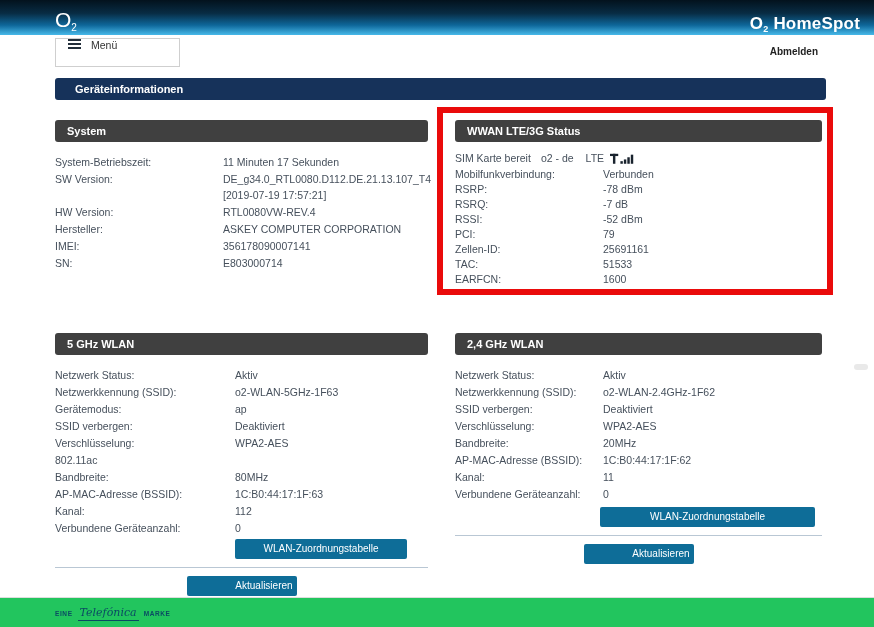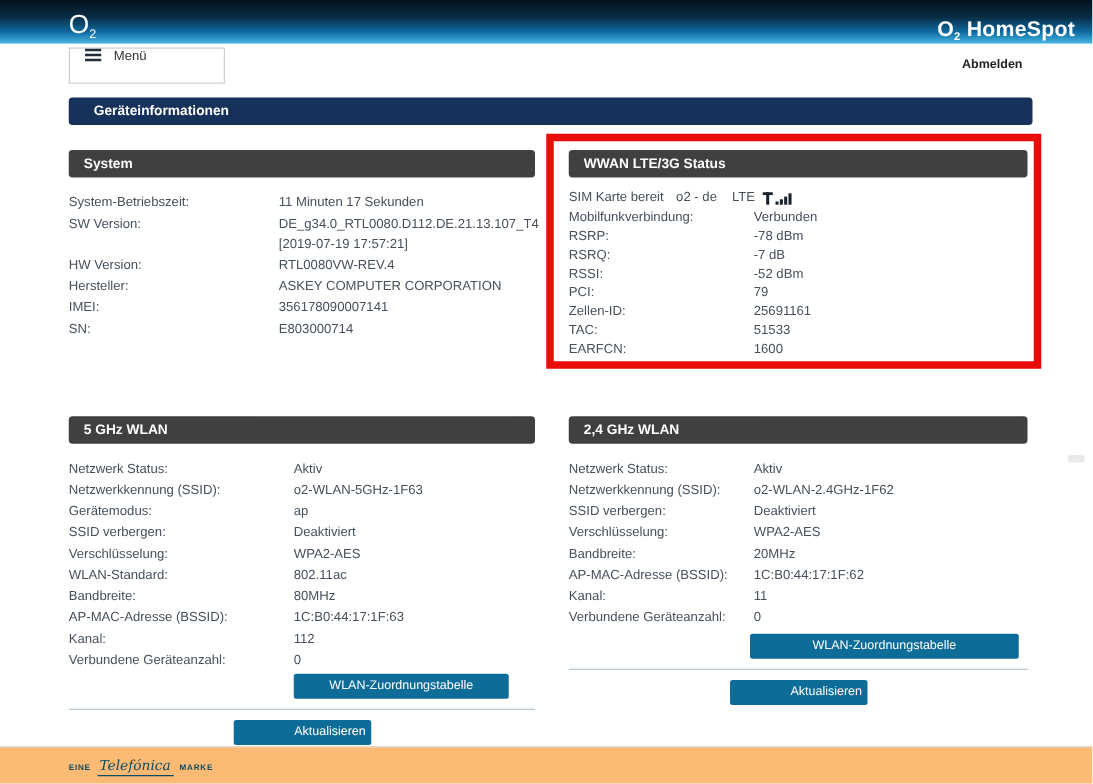--- a/index.html
+++ b/index.html
@@ -87,21 +87,21 @@
     display:block; cursor:pointer; text-align:center; line-height:20px; padding:0;
   }
   .panel-wlan5 .map-btn { width:172px; margin:2px 21px 0 auto; }
   .panel-wlan24 .map-btn { width:215px; margin:4px 7px 0 auto; }
   .divider { border-top:1px solid #b9c7d4; margin-top:8px; }
   .refresh-btn { width:110px; margin:8px auto 0 auto;padding-left:45px; }
 
   
   .footer {
     position:absolute; left:0; bottom:0; width:874px; height:29px;
-    border-top:1px solid #dddddd; background:#fdba74;
+    border-top:1px solid #dddddd; background:#22c55e;
   }
   .footer-logo { margin:8px 0 0 55px; color:#0b4a63; display:flex; align-items:baseline; gap:5px; }
   .footer-logo .tiny { font-size:6.5px; font-weight:bold; letter-spacing:0.6px; }
   .footer-logo .brand {
     font-family:"DejaVu Serif", serif; font-style:italic; font-size:11px;
     border-bottom:1px solid #0b4a63; padding:0 2px 1px 2px;
   }
 
   .scroll-thumb {
     position:absolute; right:6px; top:364px; width:14px; height:6px;
@@ -234,21 +234,20 @@
       </div>
     <div class="row">
         <span class="lbl">SSID verbergen:</span>
         <span class="val">Deaktiviert</span>
       </div>
     <div class="row">
         <span class="lbl">Verschlüsselung:</span>
         <span class="val">WPA2-AES</span>
       </div>
     <div class="row">
-        <span class="lbl">WLAN-Standard:</span>
         <span class="val">802.11ac</span>
       </div>
     <div class="row">
         <span class="lbl">Bandbreite:</span>
         <span class="val">80MHz</span>
       </div>
     <div class="row">
         <span class="lbl">AP-MAC-Adresse (BSSID):</span>
         <span class="val">1C:B0:44:17:1F:63</span>
       </div>

